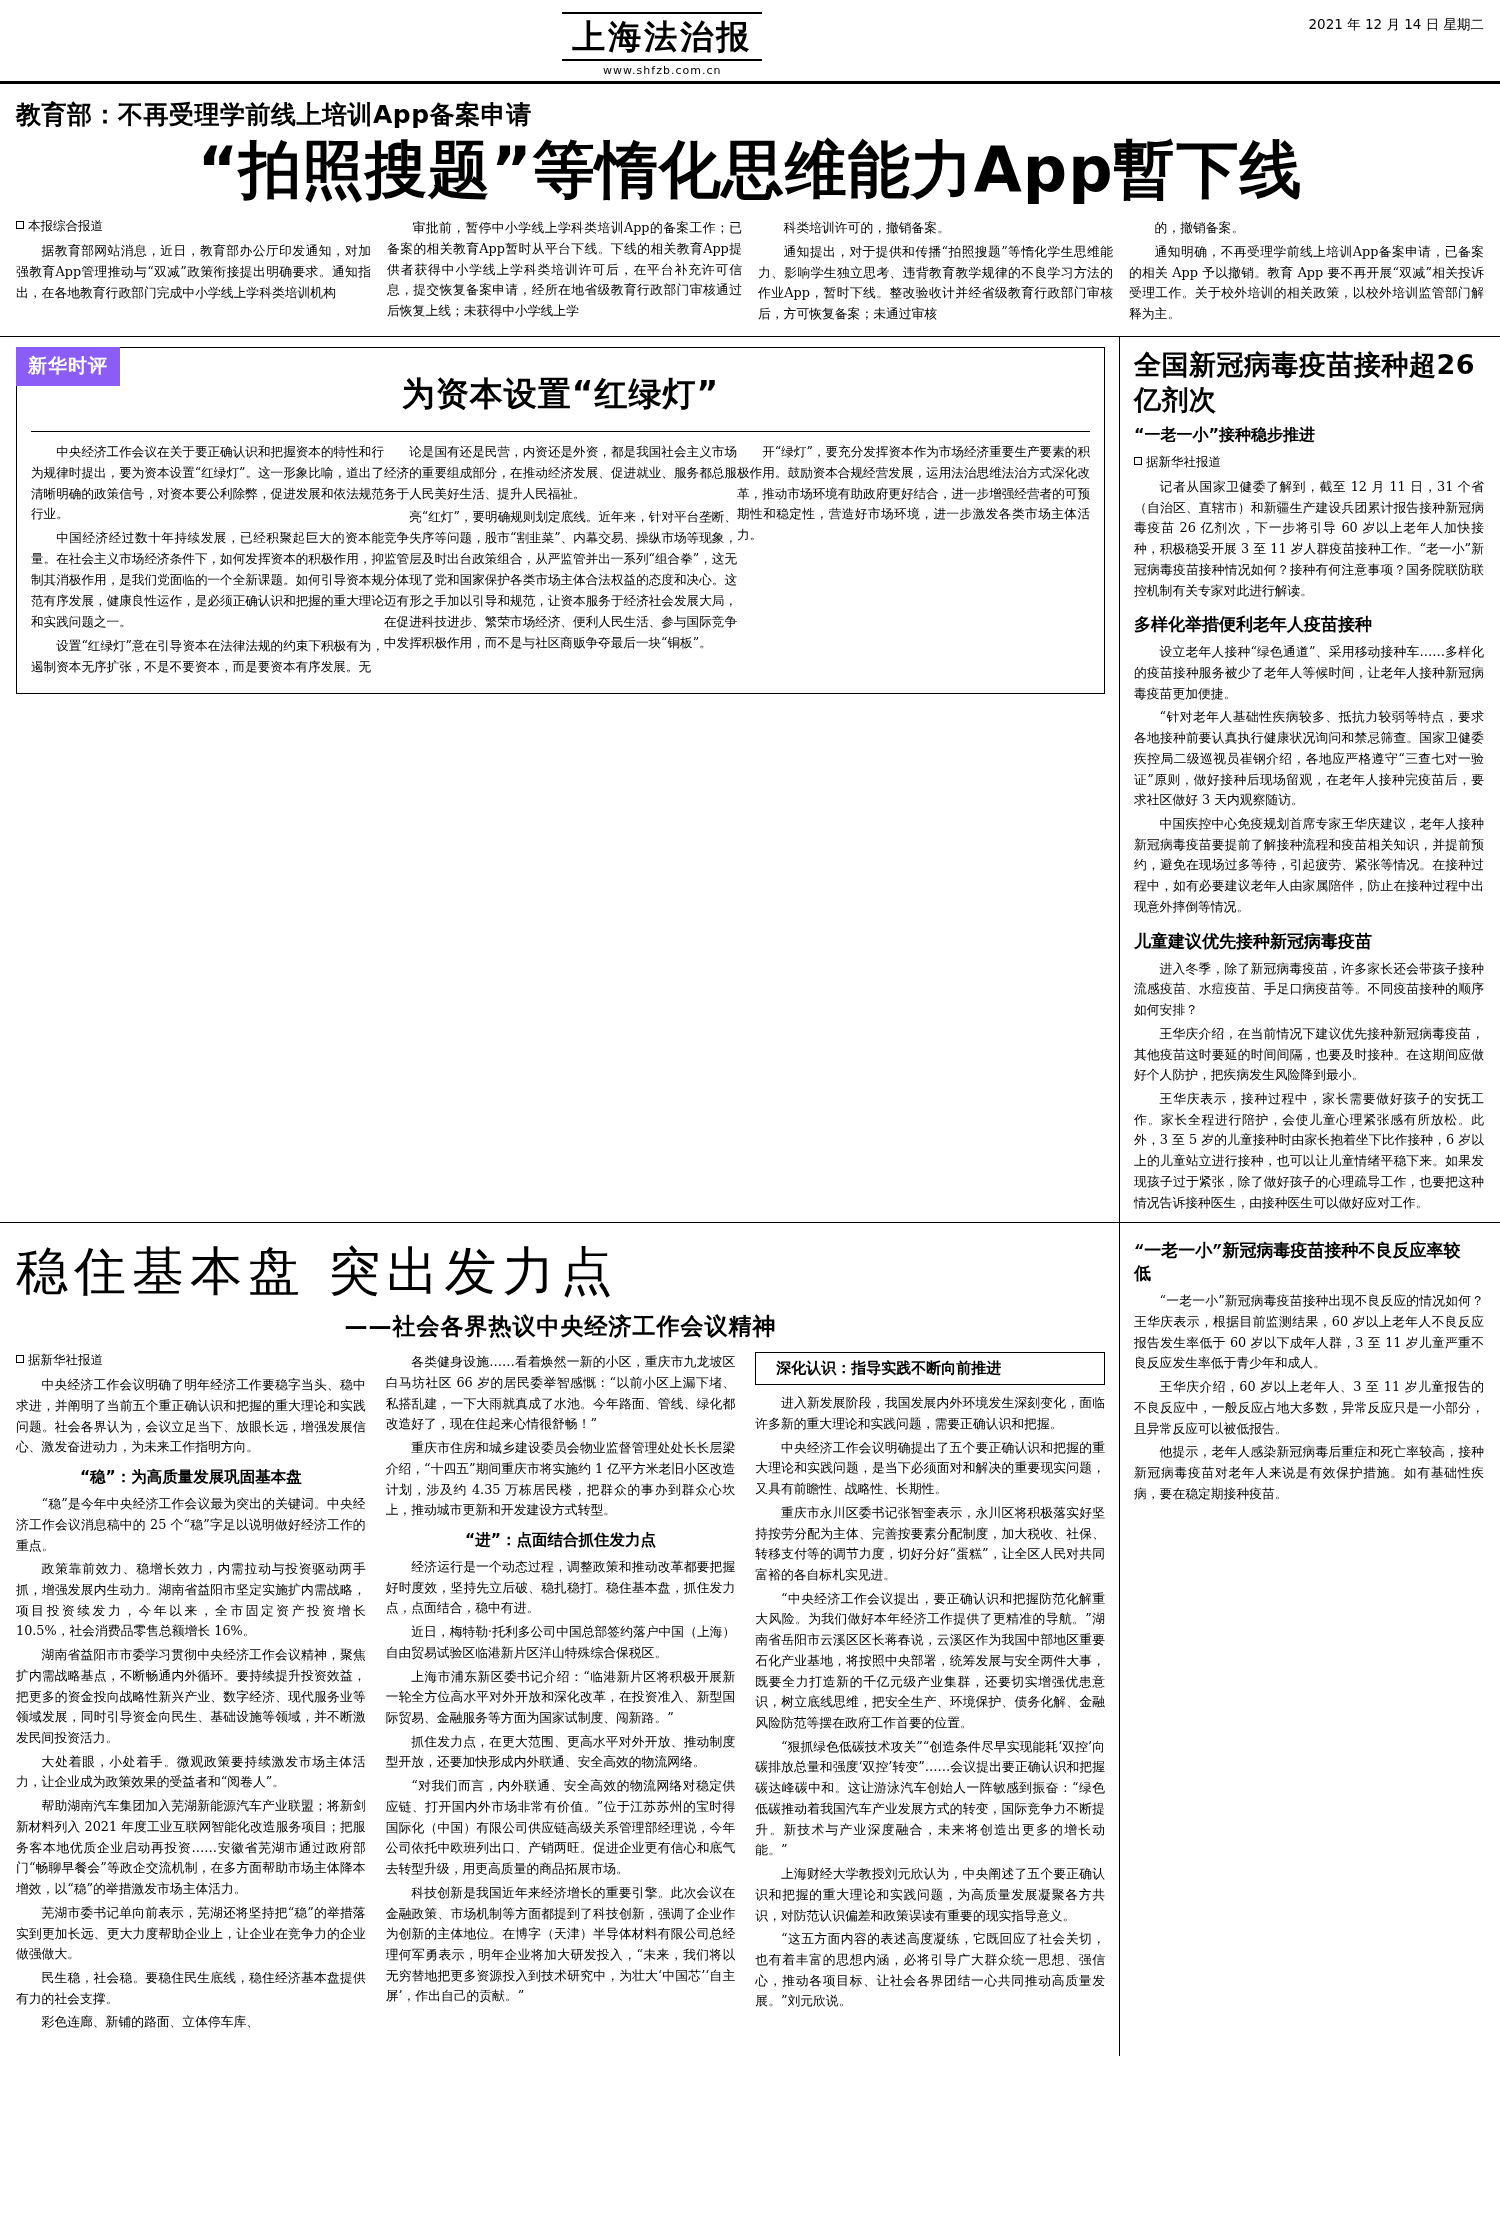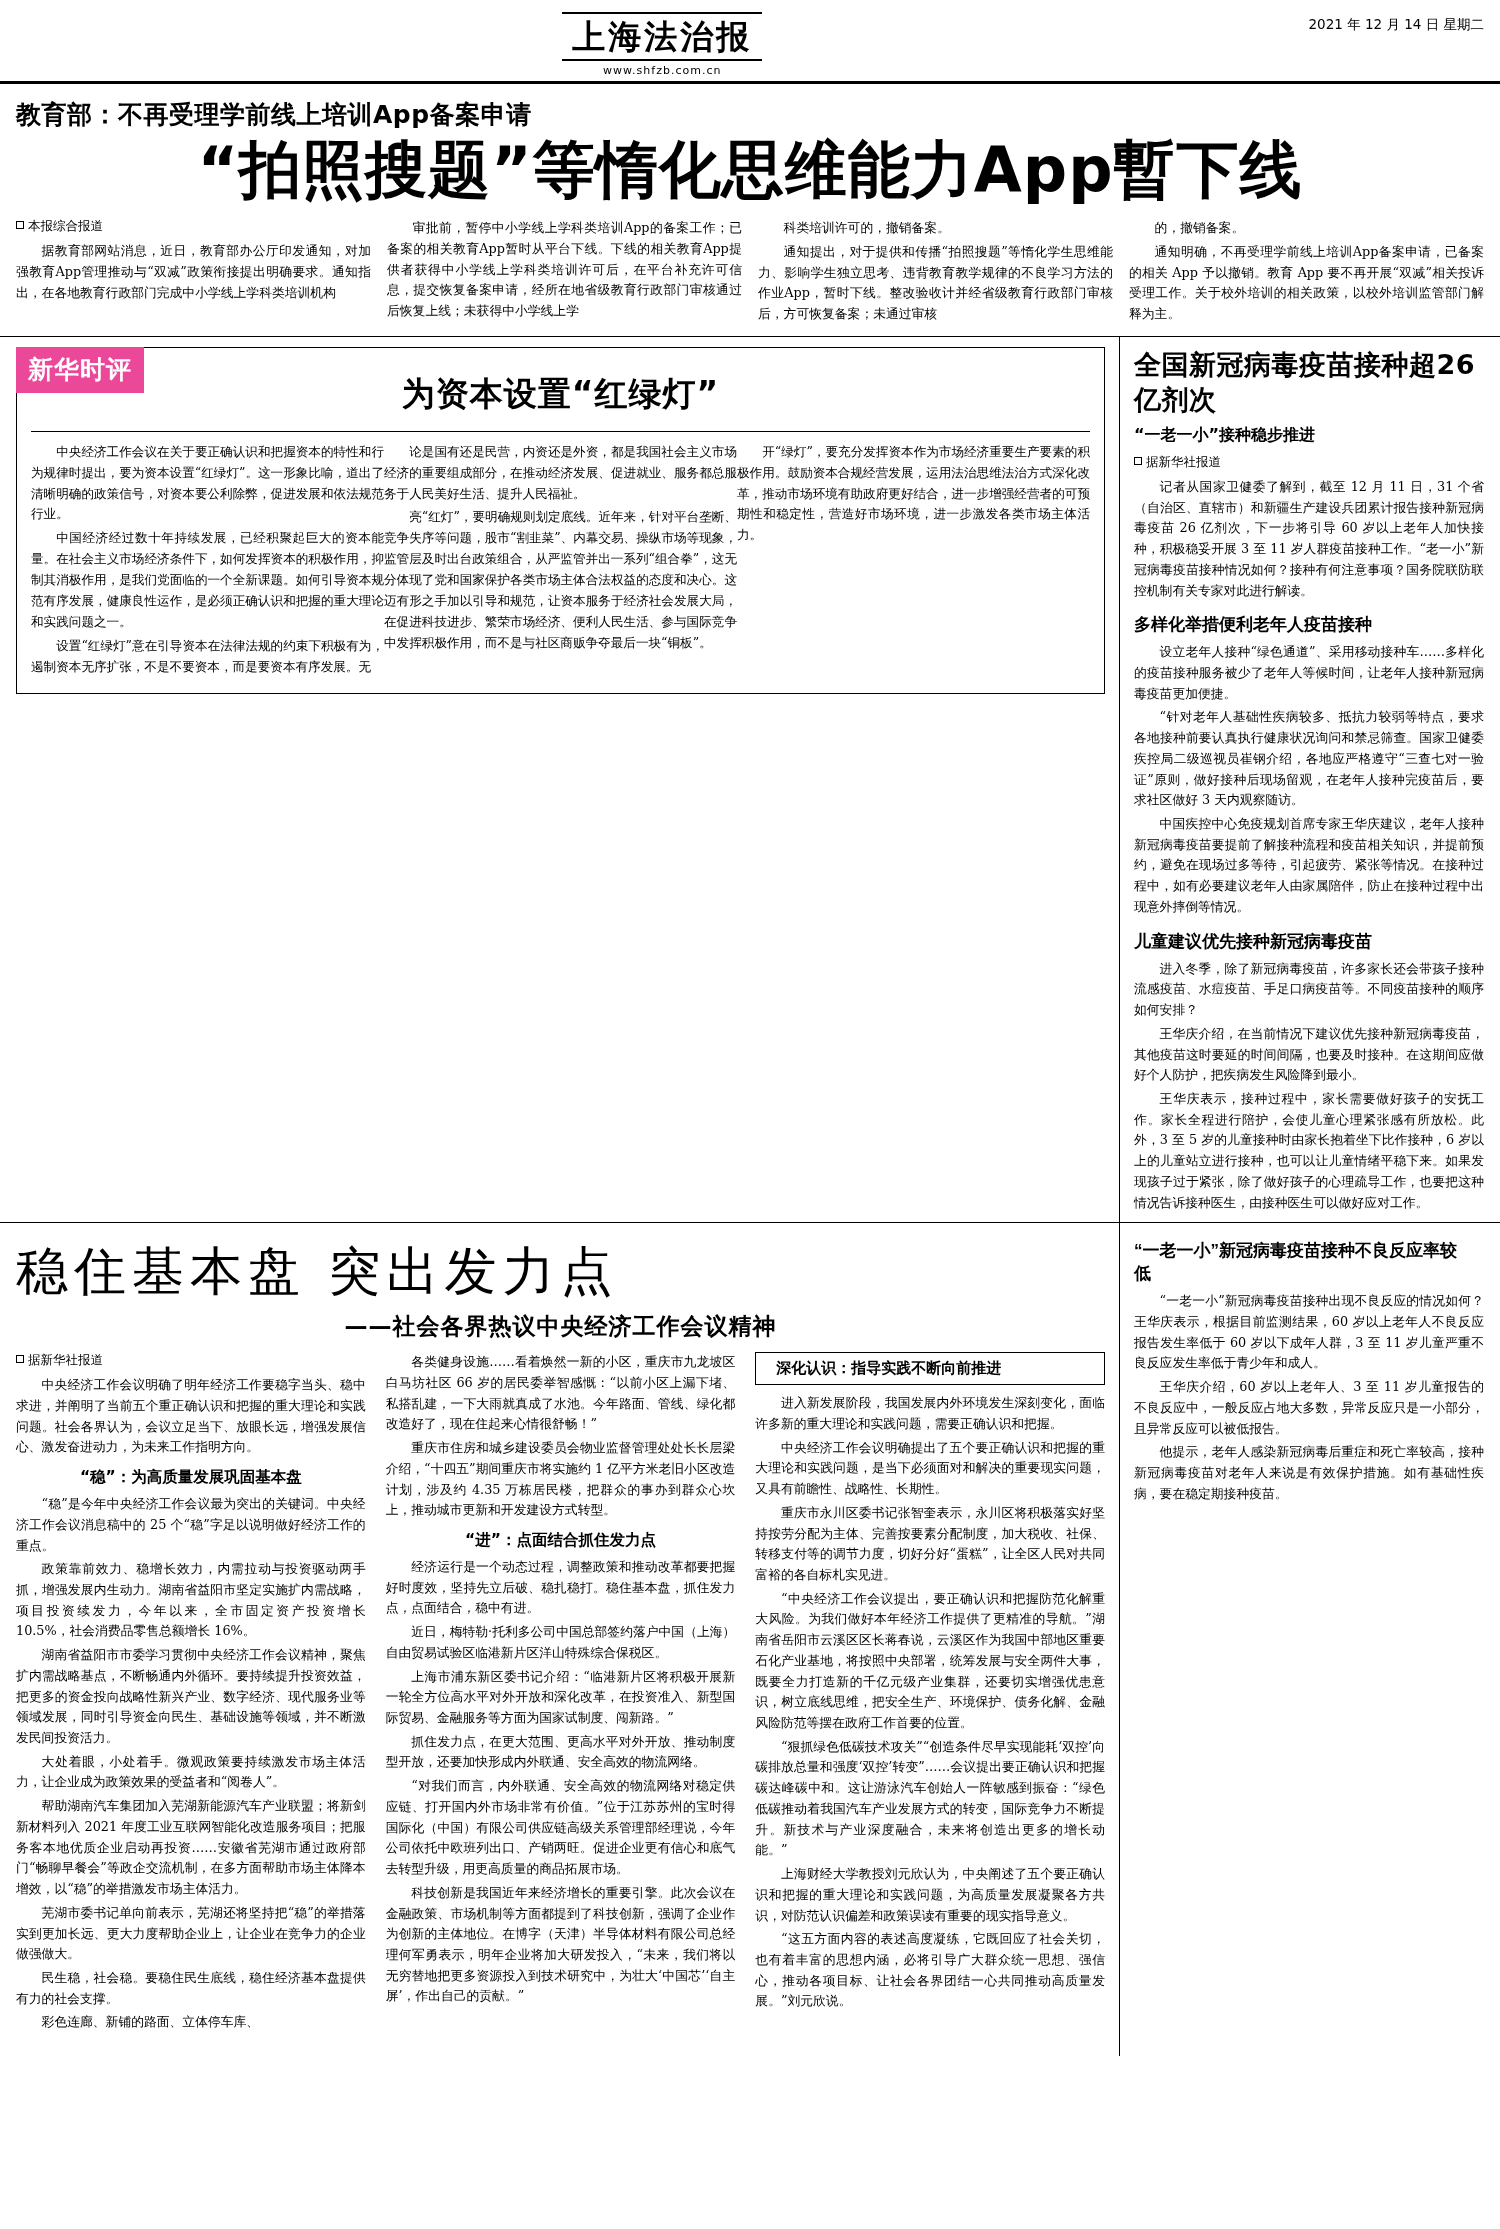--- a/index.html
+++ b/index.html
@@ -156,23 +156,23 @@
 
   
   .commentary {
     border: 1px solid #000;
     padding: 10px 14px 12px 14px;
     position: relative;
   }
   .tag {
     position: absolute;
     top: -1px; left: -1px;
-    background: #ec4899;
+    background: #8b5cf6;
     color: #fff;
-    font-size: 25px;
+    font-size: 19px;
     font-weight: bold;
     padding: 6px 12px 7px 12px;
     letter-spacing: 1px;
     font-family: "DejaVu Sans", "Liberation Sans", sans-serif;
   }
   .commentary-title {
     text-align: center;
     font-size: 33px;
     font-weight: bold;
     letter-spacing: 1px;
@@ -199,21 +199,21 @@
     font-size: 16px;
     font-weight: bold;
     margin-top: 8px;
     margin-bottom: 8px;
     font-family: "DejaVu Sans", "Liberation Sans", sans-serif;
   }
   h4.rail-h {
     font-size: 17px;
     font-weight: bold;
     margin: 12px 16px 6px 0;
-    font-family: Liberation Sans, sans-serif;
+    font-family: Liberation Mono, monospace;
   }
   h4.rail-h.center { }
 
   
   .bottom {
     display: flex;
     border-top: 1px solid #000;
   }
   .bottom-left {
     width: 1120px;

